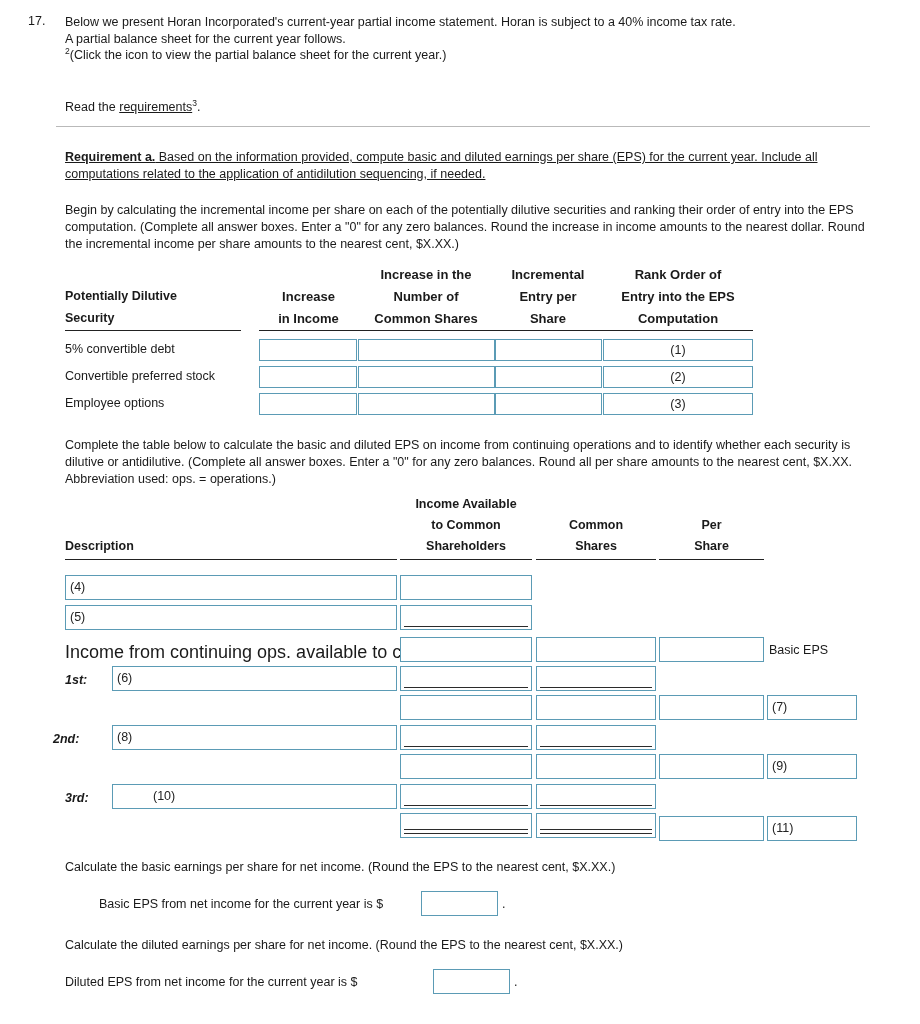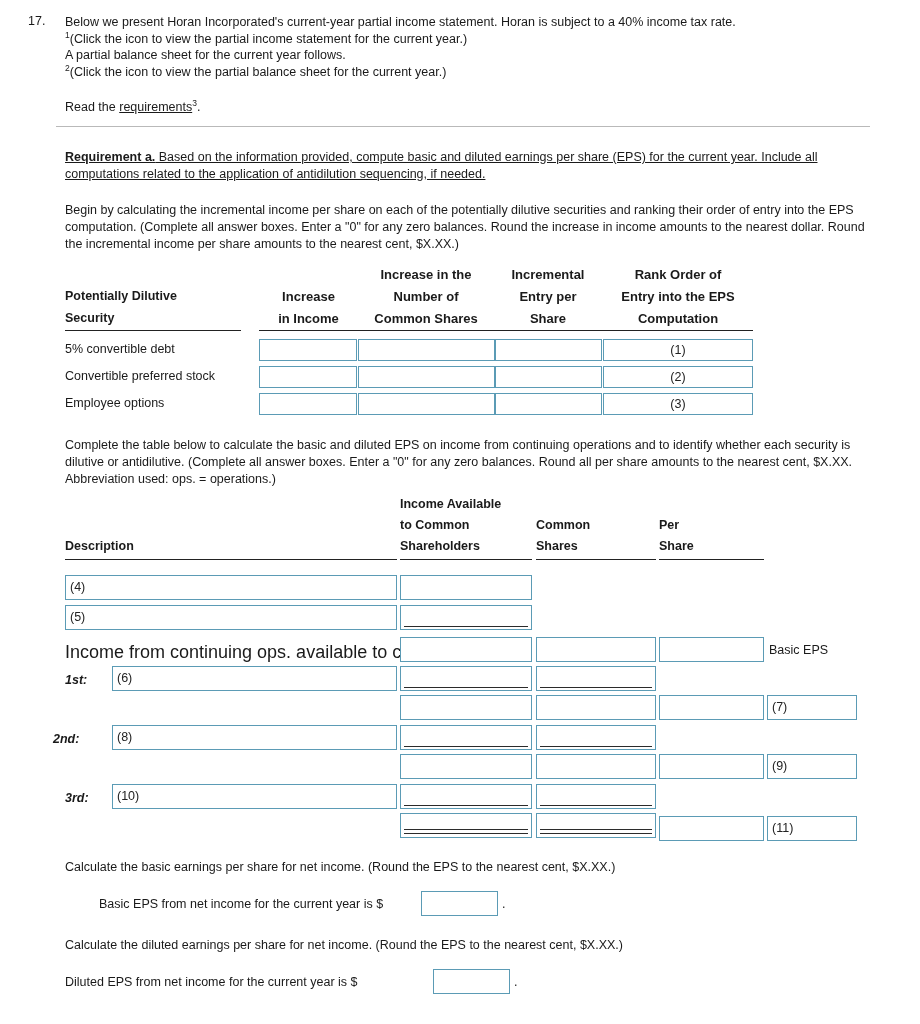--- a/index.html
+++ b/index.html
@@ -39,21 +39,21 @@
   .abox{position:absolute; border:1px solid #5b9bb5; background:#fff; box-sizing:border-box;}
   .abox span{display:block; font-size:12.5px; line-height:1; color:#222;}
   .abox.ctr span{text-align:center;}
   .abox.lft span{text-align:left; padding-left:4px;}
 
   
   .para3{position:absolute; left:65px; top:437px; width:800px; line-height:17px;}
 
   
   .t2{position:absolute; left:0; top:0;}
-  .t2 .hdr{position:absolute; font-weight:bold; font-size:12.5px; text-align:left;}
+  .t2 .hdr{position:absolute; font-weight:bold; font-size:12.5px; text-align:center;}
   .t2 .hl{position:absolute; font-weight:bold; font-size:12.5px;}
   .t2 .hrule{position:absolute; height:1.4px; background:#222;}
   .t2 .ordlbl{position:absolute; font-weight:bold; font-style:italic; font-size:12.5px;}
   .t2 .rowtxt{position:absolute; font-size:18px; white-space:nowrap;}
   .t2 .sidetxt{position:absolute; font-size:12.5px; white-space:nowrap;}
   .ul1{position:absolute; height:1.4px; background:#2b2b2b;}
   .ul2a{position:absolute; height:1.3px; background:#2b2b2b;}
   .ul2b{position:absolute; height:1.3px; background:#2b2b2b;}
 
   
@@ -62,21 +62,20 @@
 </style>
 </head>
 <body>
 
 <div class="page">
 
   <div class="qnum">17.</div>
 
   <div class="intro">
     <div class="line">Below we present Horan Incorporated's current-year partial income statement. Horan is subject to a 40% income tax rate.</div>
-    <div class="line"><span class="sup">1</span><span>(Click the icon to view the partial income statement for the current year.)</span></div>
     <div class="line">A partial balance sheet for the current year follows.</div>
     <div class="line"><span class="sup">2</span><span>(Click the icon to view the partial balance sheet for the current year.)</span></div>
   </div>
 
   <div class="readline"><span>Read the </span><span class="reqlink">requirements</span><span class="sup">3</span><span>.</span></div>
 
   <div class="rule-top"></div>
 
   <div class="req-a"><b>Requirement a.</b><span> Based on the information provided, compute basic and diluted earnings per share (EPS) for the current year. Include all computations related to the application of antidilution sequencing, if needed.</span></div>
 
@@ -245,21 +244,21 @@
         <span></span>
       </div>
     <div class="abox ctr" style="left:659px; top:754px; width:105px; height:25px; padding-top:5px;">
         <span></span>
       </div>
     <div class="abox lft" style="left:767px; top:754px; width:90px;  height:25px; padding-top:5px;">
         <span>(9)</span>
       </div>
 
     <div class="ordlbl" style="left:65px; top:791px;">3rd:</div>
-    <div class="abox lft" style="left:112px; top:784px; width:285px; height:25px; padding-top:5px;">
+    <div class="abox lft" style="left:112px; top:784px; width:285px; height:25px; padding-top:5px;padding-left:36px;">
         <span>(10)</span>
       </div>
     <div class="abox ctr" style="left:400px; top:784px; width:132px; height:25px; padding-top:5px;">
         <span></span>
       </div>
     <div class="abox ctr" style="left:536px; top:784px; width:120px; height:25px; padding-top:5px;">
         <span></span>
       </div>
     <div class="ul1" style="left:404px; top:805px; width:124px;"></div>
     <div class="ul1" style="left:540px; top:805px; width:112px;"></div>

